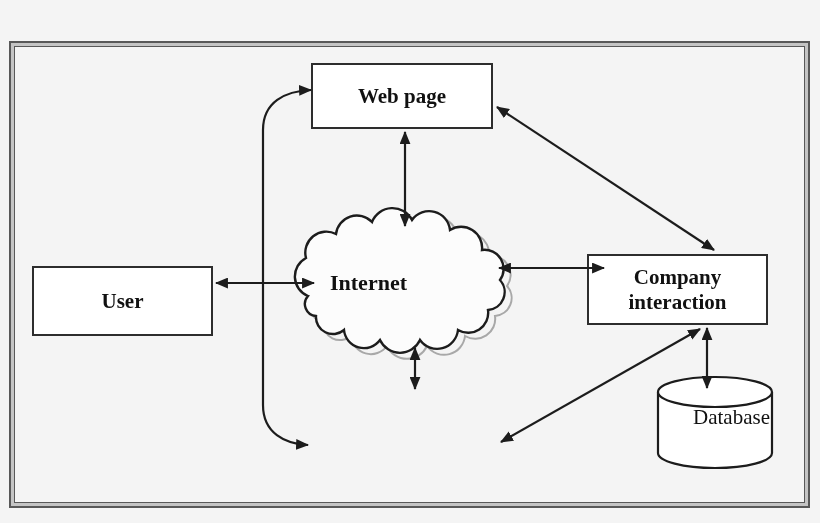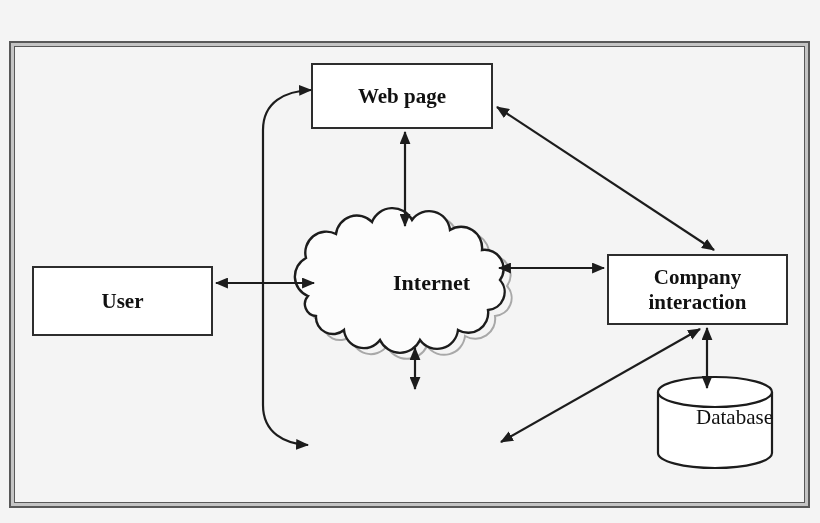--- a/index.html
+++ b/index.html
@@ -19,30 +19,30 @@
   .node{
     position:absolute;background:#ffffff;border:2px solid #2d2d2d;
     display:flex;align-items:center;justify-content:center;
     z-index:1;box-sizing:border-box;
   }
   .node .lbl{
     font-weight:bold;font-size:21px;color:#111;text-align:center;line-height:1.15;
   }
   #node-web-page{left:311px;top:63px;width:182px;height:66px;}
   #node-user{left:32px;top:266px;width:181px;height:70px;}
-  #node-company{left:607px;top:254px;width:181px;height:71px;}
+  #node-company{left:587px;top:254px;width:181px;height:71px;}
   #node-company .lbl{width:125px;}
   #node-admin{left:310px;top:392px;width:183px;height:96px;}
   svg.overlay{position:absolute;left:0;top:0;z-index:2;pointer-events:none;}
   .float-lbl{
     position:absolute;z-index:3;font-weight:bold;font-size:22px;color:#111;
-    text-align:right;
+    text-align:left;
   }
   #lbl-internet{left:330px;top:270px;width:140px;}
-  #lbl-database{left:657px;top:405px;width:116px;font-weight:normal;font-size:21px;}
+  #lbl-database{left:657px;top:405px;width:116px;font-weight:normal;font-size:21px;padding-left:36px;}
 </style>
 </head>
 <body>
 
 <div class="canvas">
 
   <div class="frame"></div>
 
   <div class="node" id="node-web-page">
     <span class="lbl">Web page</span>

